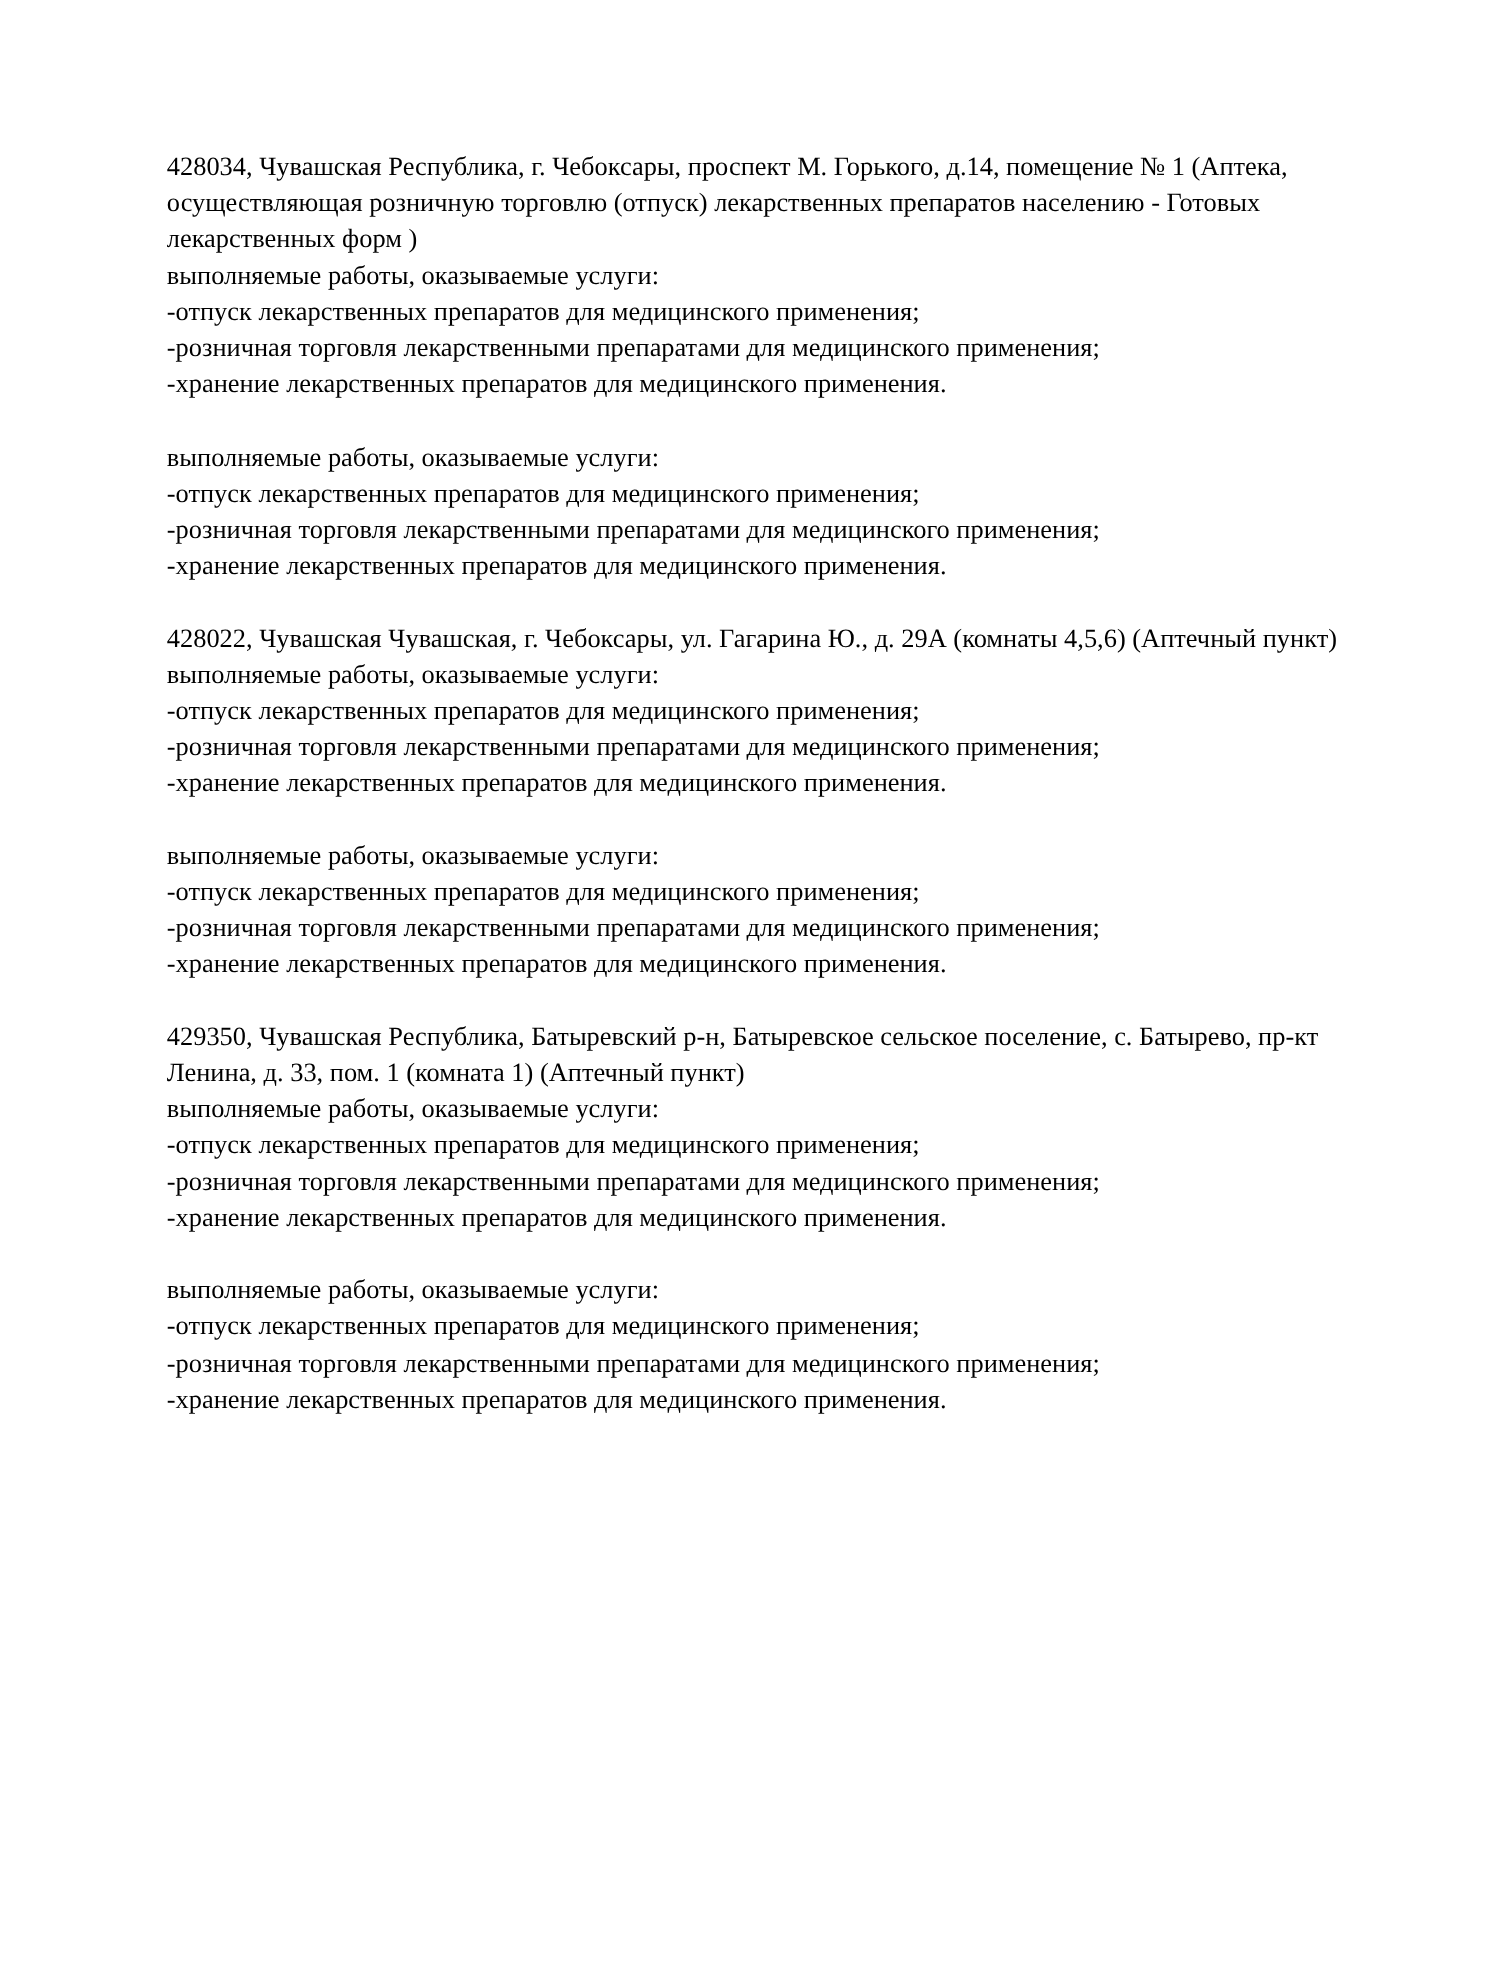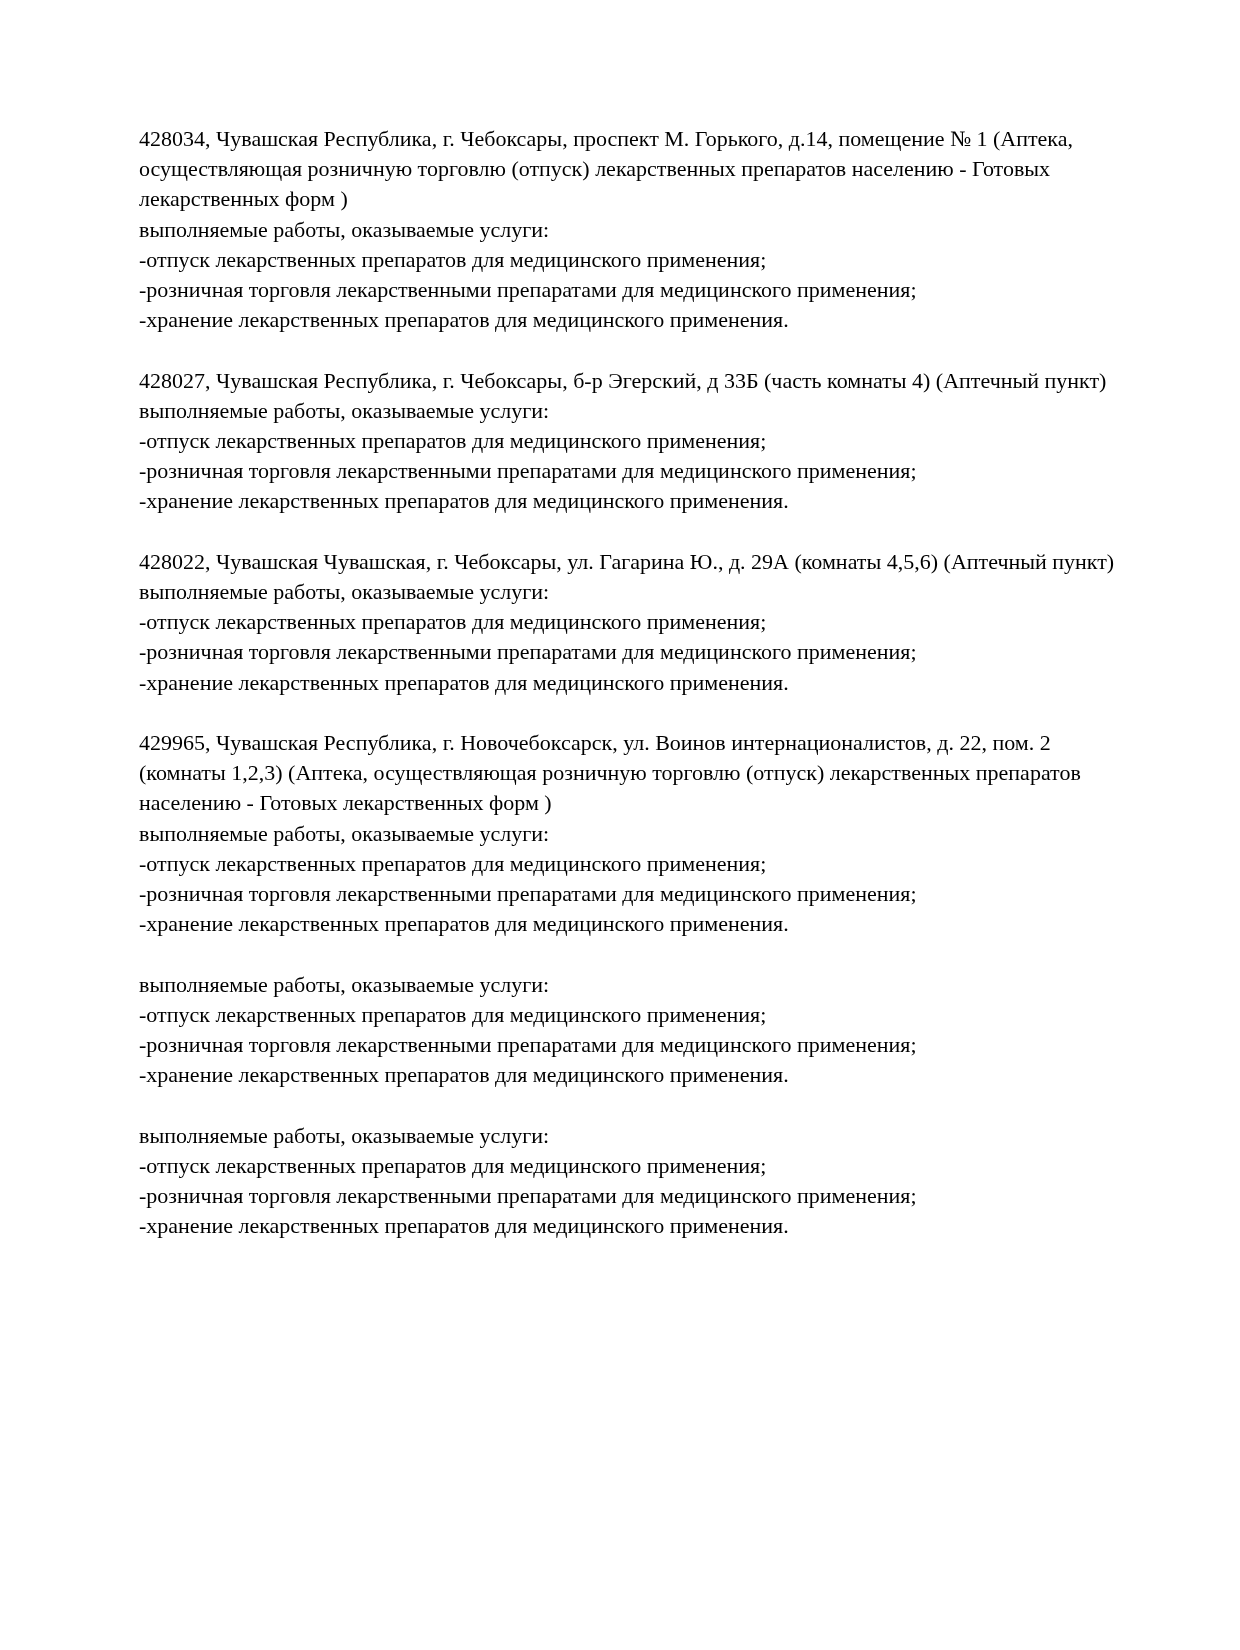--- a/index.html
+++ b/index.html
@@ -40,44 +40,43 @@
 
   <section class="entry">
     <div class="address">428034, Чувашская Республика, г. Чебоксары, проспект М. Горького, д.14, помещение № 1 (Аптека, осуществляющая розничную торговлю (отпуск) лекарственных препаратов населению - Готовых лекарственных форм )</div>
     <div class="line">выполняемые работы, оказываемые услуги:</div>
     <div class="line">-отпуск лекарственных препаратов для медицинского применения;</div>
     <div class="line">-розничная торговля лекарственными препаратами для медицинского применения;</div>
     <div class="line">-хранение лекарственных препаратов для медицинского применения.</div>
   </section>
 
   <section class="entry">
-    <div class="address">428027, Чувашская Республика, г. Чебоксары, б-р Эгерский, д 33Б (часть комнаты 4) (Аптечный пункт)</div>
     <div class="line">выполняемые работы, оказываемые услуги:</div>
     <div class="line">-отпуск лекарственных препаратов для медицинского применения;</div>
     <div class="line">-розничная торговля лекарственными препаратами для медицинского применения;</div>
     <div class="line">-хранение лекарственных препаратов для медицинского применения.</div>
   </section>
 
   <section class="entry">
     <div class="address">428022, Чувашская Чувашская, г. Чебоксары, ул. Гагарина Ю., д. 29А (комнаты 4,5,6) (Аптечный пункт)</div>
     <div class="line">выполняемые работы, оказываемые услуги:</div>
     <div class="line">-отпуск лекарственных препаратов для медицинского применения;</div>
     <div class="line">-розничная торговля лекарственными препаратами для медицинского применения;</div>
     <div class="line">-хранение лекарственных препаратов для медицинского применения.</div>
   </section>
 
   <section class="entry">
-    <div class="address">429965, Чувашская Республика, г. Новочебоксарск, ул. Воинов интернационалистов, д. 22, пом. 2 (комнаты 1,2,3) (Аптека, осуществляющая розничную торговлю (отпуск) лекарственных препаратов населению - Готовых лекарственных форм )</div>
     <div class="line">выполняемые работы, оказываемые услуги:</div>
     <div class="line">-отпуск лекарственных препаратов для медицинского применения;</div>
     <div class="line">-розничная торговля лекарственными препаратами для медицинского применения;</div>
     <div class="line">-хранение лекарственных препаратов для медицинского применения.</div>
   </section>
 
   <section class="entry">
+    <div class="address">429350, Чувашская Республика, Батыревский р-н, Батыревское сельское поселение, с. Батырево, пр-кт Ленина, д. 33, пом. 1 (комната 1) (Аптечный пункт)</div>
     <div class="line">выполняемые работы, оказываемые услуги:</div>
     <div class="line">-отпуск лекарственных препаратов для медицинского применения;</div>
     <div class="line">-розничная торговля лекарственными препаратами для медицинского применения;</div>
     <div class="line">-хранение лекарственных препаратов для медицинского применения.</div>
   </section>
 
   <section class="entry">
     <div class="line">выполняемые работы, оказываемые услуги:</div>
     <div class="line">-отпуск лекарственных препаратов для медицинского применения;</div>
     <div class="line">-розничная торговля лекарственными препаратами для медицинского применения;</div>

